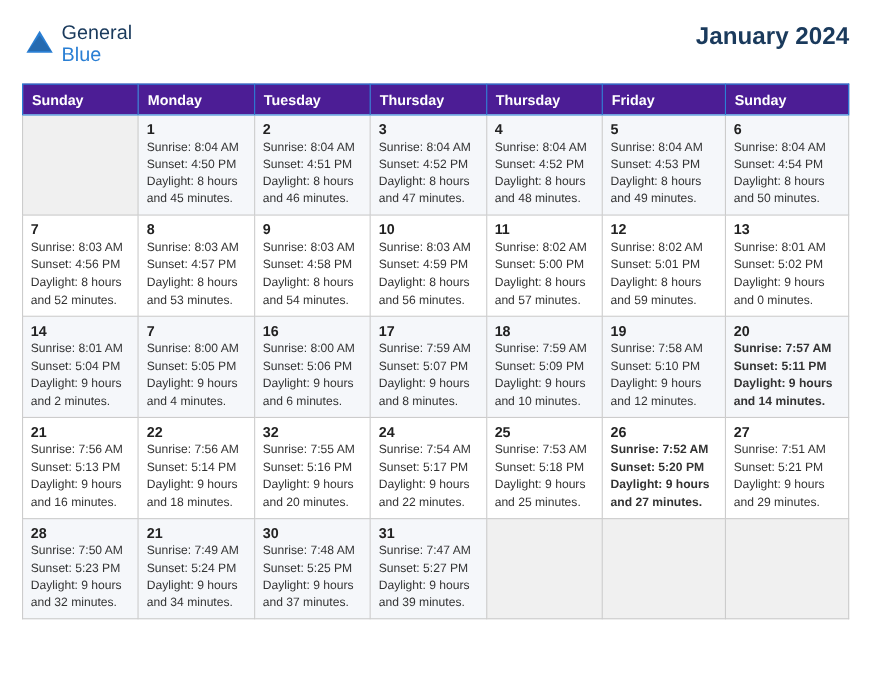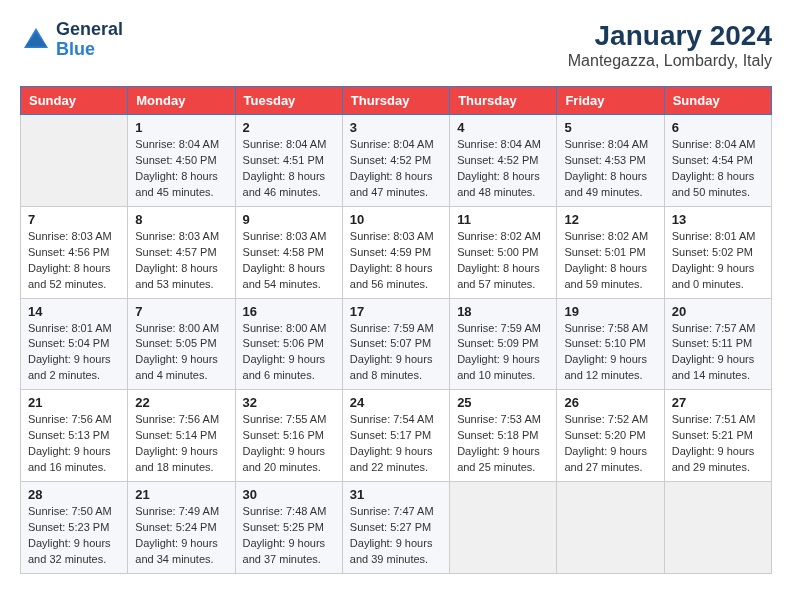--- a/index.html
+++ b/index.html
@@ -16,47 +16,47 @@
       align-items: flex-start;
       margin-bottom: 16px;
     }
     .logo {
       display: flex;
       align-items: center;
       gap: 4px;
     }
     .logo-text {
       font-size: 18px;
-      font-weight: bold;
+      font-weight: normal;
       color: #1a3a5c;
       line-height: 1.1;
     }
     .logo-icon {
       width: 32px;
       height: 32px;
     }
     .title-area {
       text-align: right;
     }
     .main-title {
-      font-size: 28px;
+      font-size: 22px;
       font-weight: bold;
       color: #1a3a5c;
     }
     .subtitle {
       font-size: 16px;
       color: #444;
     }
     table {
       width: 100%;
       border-collapse: collapse;
       font-size: 11.5px;
     }
     thead tr th {
-      background-color: #ef4444;
+      background-color: #4c1d95;
       color: #fff;
       padding: 6px 8px;
       text-align: left;
       font-size: 13px;
       font-weight: bold;
       border: 1px solid #2a7fd4;
     }
     tbody tr td {
       border: 1px solid #ccc;
       padding: 5px 7px;
@@ -95,21 +95,20 @@
       <polygon points="20,5 35,30 5,30" fill="#2a7fd4"></polygon>
       <polygon points="20,10 33,28 7,28" fill="#1a3a5c" opacity="0.3"></polygon>
     </svg>
     <div class="logo-text">
       <span style="color:#1a3a5c">General</span><br>
       <span style="color:#2a7fd4">Blue</span>
     </div>
   </div>
   <div class="title-area">
     <div class="main-title">January 2024</div>
-    <div class="subtitle">Mantegazza, Lombardy, Italy</div>
   </div>
 </div>
 
 <table>
   <thead>
     <tr>
     <th>Sunday</th>
         <th>Monday</th>
         <th>Tuesday</th>
         <th>Thursday</th>
@@ -253,21 +252,21 @@
         </td>
         <td>
           <span class="day-number">19</span>
           <div class="day-info" style="white-space: pre-line;">Sunrise: 7:58 AM
 Sunset: 5:10 PM
 Daylight: 9 hours
 and 12 minutes.</div>
         </td>
         <td>
           <span class="day-number">20</span>
-          <div class="day-info" style="white-space: pre-line;">Sunrise: 7:57 AM
+          <div class="day-info" style="white-space: pre-line; font-weight: bold;">Sunrise: 7:57 AM
 Sunset: 5:11 PM
 Daylight: 9 hours
 and 14 minutes.</div>
         </td>
       </tr>
       <tr>
         <td>
           <span class="day-number">21</span>
           <div class="day-info" style="white-space: pre-line;">Sunrise: 7:56 AM
 Sunset: 5:13 PM
@@ -297,21 +296,21 @@
         </td>
         <td>
           <span class="day-number">25</span>
           <div class="day-info" style="white-space: pre-line;">Sunrise: 7:53 AM
 Sunset: 5:18 PM
 Daylight: 9 hours
 and 25 minutes.</div>
         </td>
         <td>
           <span class="day-number">26</span>
-          <div class="day-info" style="white-space: pre-line;">Sunrise: 7:52 AM
+          <div class="day-info" style="white-space: pre-line; font-weight: bold;">Sunrise: 7:52 AM
 Sunset: 5:20 PM
 Daylight: 9 hours
 and 27 minutes.</div>
         </td>
         <td>
           <span class="day-number">27</span>
           <div class="day-info" style="white-space: pre-line;">Sunrise: 7:51 AM
 Sunset: 5:21 PM
 Daylight: 9 hours
 and 29 minutes.</div>

